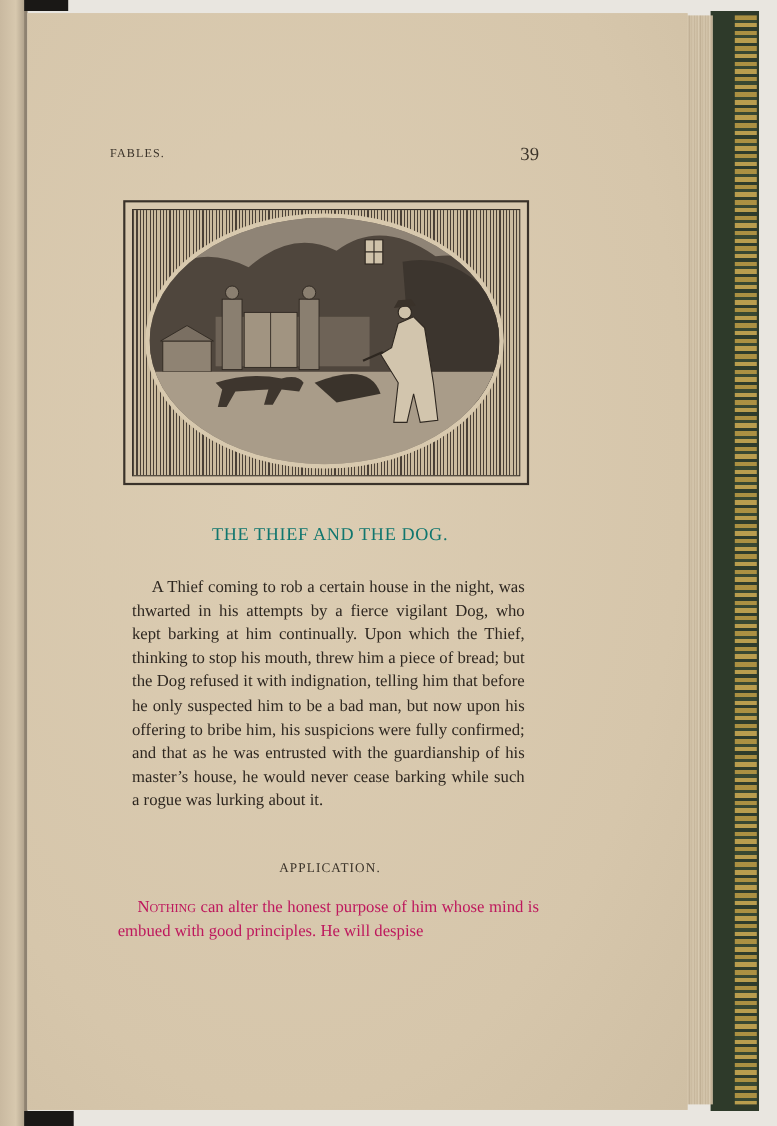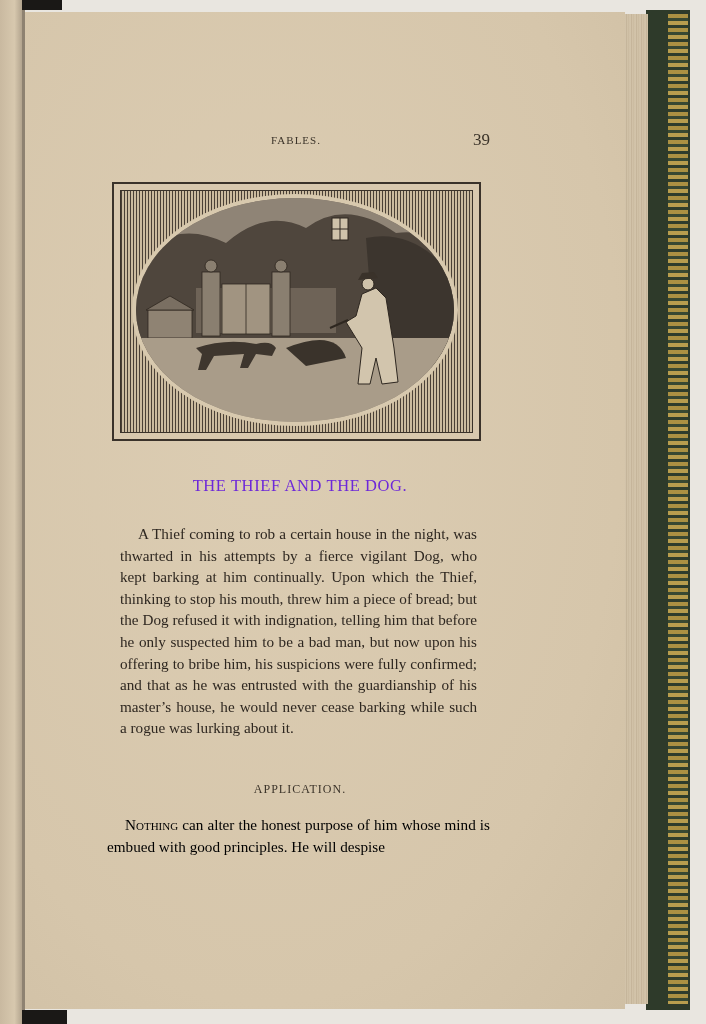--- a/index.html
+++ b/index.html
@@ -28,21 +28,21 @@
     position: absolute; left: 646px; top: 10px; width: 44px; height: 1000px;
     background: #2e3a2a;
   }
   .cover-gilt {
     position: absolute; left: 668px; top: 14px; width: 20px; height: 990px;
     background: repeating-linear-gradient(to bottom, #b99a45 0px, #b99a45 4px, #3a4a33 4px, #3a4a33 7px, #c8a852 7px, #c8a852 11px, #2f3d2c 11px, #2f3d2c 14px);
     opacity: 0.9;
   }
   .running-head { position: absolute; top: 132px; left: 100px; width: 392px; height: 20px; }
   .rh-title {
-    position: absolute; left: 0; width: 392px; text-align: center; top: 2px;
+    position: absolute; left: 0; width: 392px; top: 2px;
     font-size: 11px; letter-spacing: 1px; color: #3c342a;
   }
   .rh-page { position: absolute; right: 2px; top: -2px; font-size: 17px; color: #3c342a; }
 
   .engraving {
     position: absolute; left: 112px; top: 182px; width: 369px; height: 259px;
     border: 2px solid #3a322a; box-sizing: border-box; background: #d8c8ae;
   }
   .engraving-inner {
     position: absolute; left: 6px; top: 6px; right: 6px; bottom: 6px;
@@ -55,34 +55,34 @@
   }
   .oval-scene {
     position: absolute; left: 22px; top: 14px; width: 318px; height: 224px;
     border-radius: 50%; overflow: hidden;
     background: linear-gradient(to bottom, #7a6e60 0%, #8b7f70 30%, #5b5046 55%, #6c6256 75%, #a59886 100%);
   }
   .scene-svg { position: absolute; left: 0; top: 0; }
 
   .fable-title {
     position: absolute; top: 476px; left: 100px; width: 400px; text-align: center;
-    font-size: 16.5px; letter-spacing: 0.6px; color: #6d28d9;
+    font-size: 16.5px; letter-spacing: 0.6px; color: #0f766e;
   }
   .body-text {
     position: absolute; left: 107px; top: 510px; width: 383px;
     font-size: 15.2px; line-height: 21.6px; color: #2e2720; text-align: justify;
   }
   .body-text p { margin: 13px; text-indent: 18px; }
   .application-head {
     position: absolute; top: 782px; left: 100px; width: 400px; text-align: center;
     font-size: 12px; letter-spacing: 1px; color: #3c342a;
   }
   .application-text {
     position: absolute; left: 107px; top: 814px; width: 383px;
-    font-size: 15.2px; line-height: 21.6px; color: #000000; text-align: justify;
+    font-size: 15.2px; line-height: 21.6px; color: #be185d; text-align: justify;
   }
   .application-text p { margin: 0; text-indent: 18px; }
   .smallcaps { font-variant: small-caps; }
 </style>
 </head>
 <body>
 
 <div class="left-page"></div>
 <div class="gutter"></div>
 <div class="top-dark"></div>

